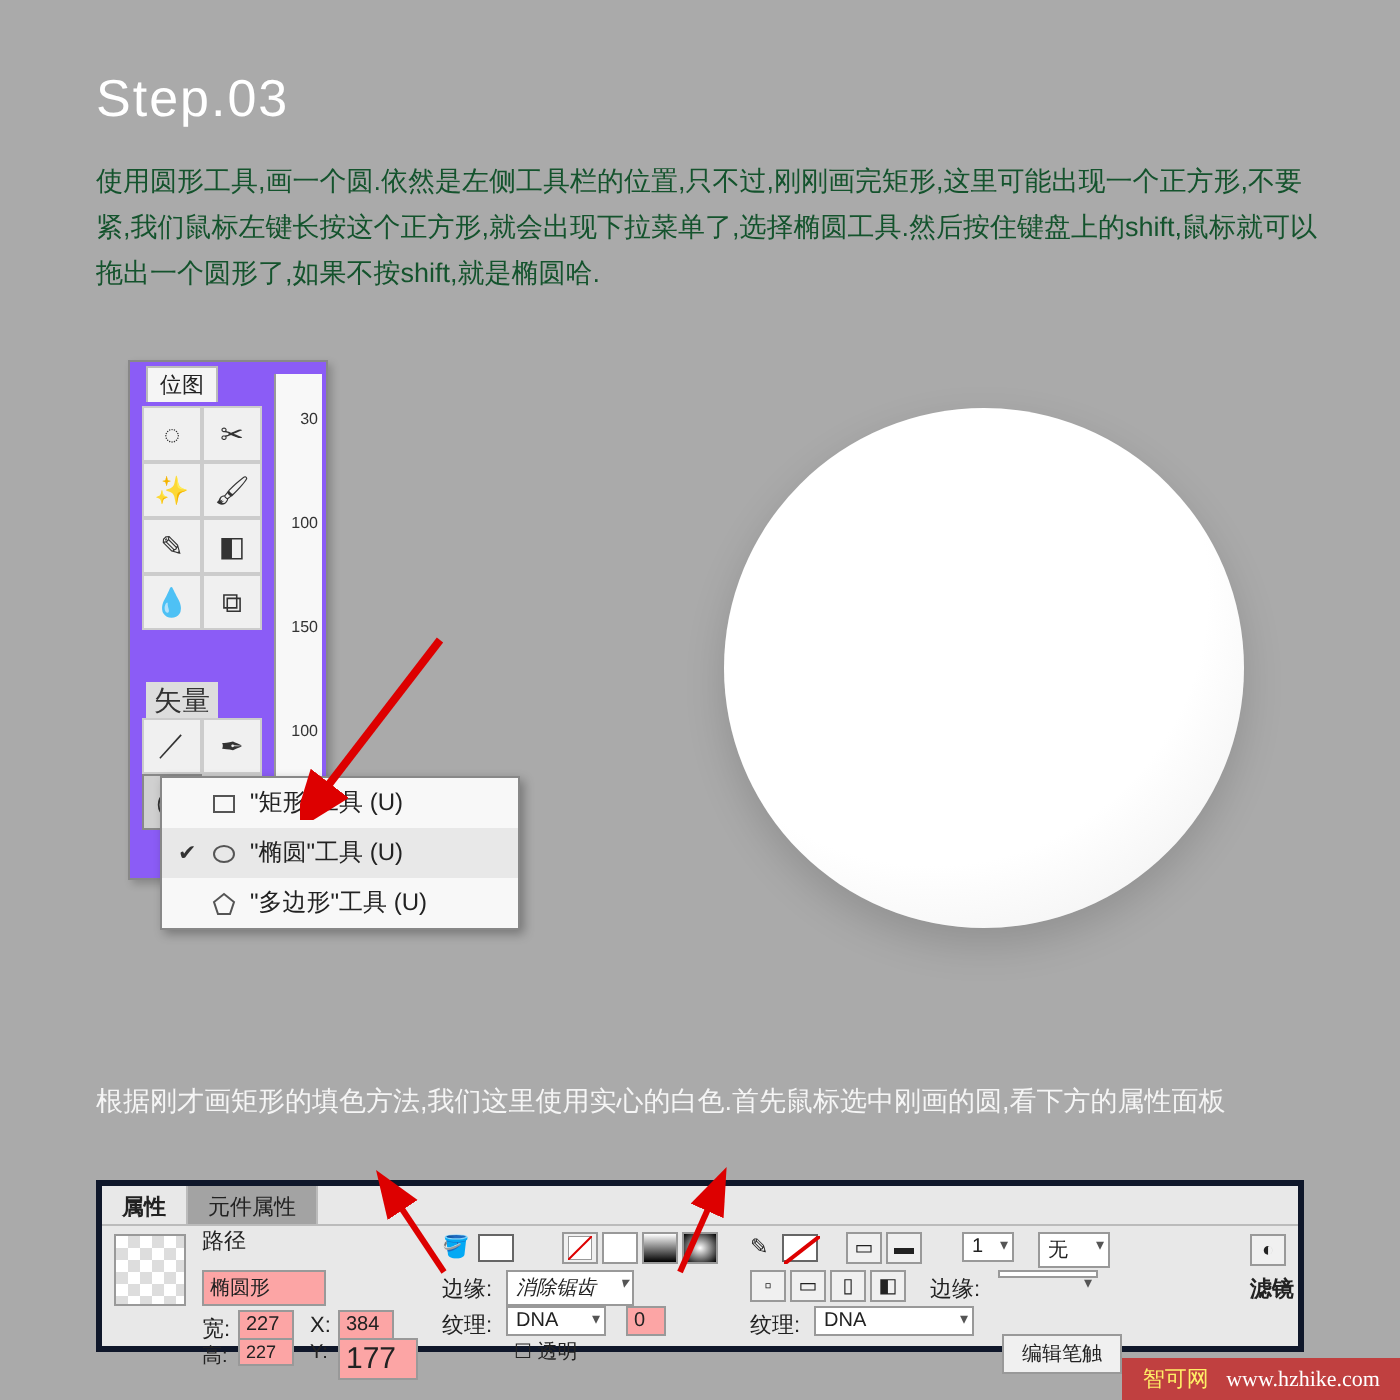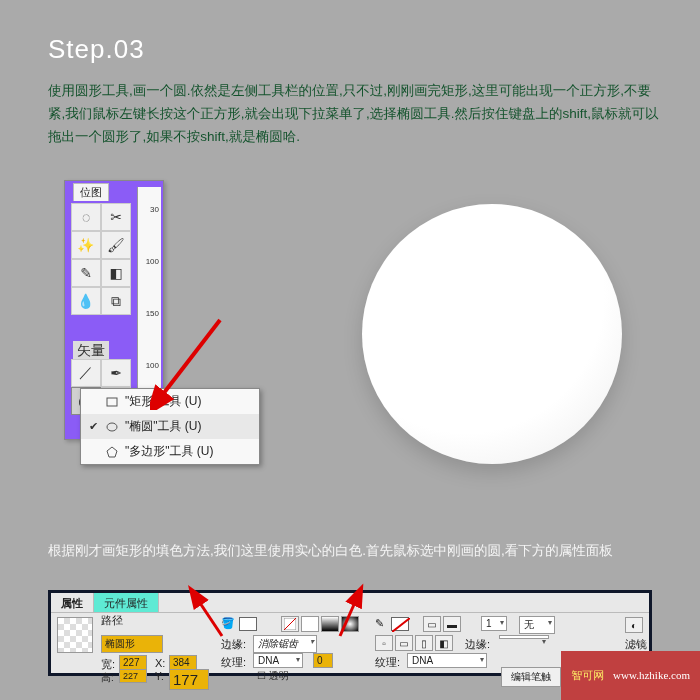--- a/index.html
+++ b/index.html
@@ -53,41 +53,41 @@
 
   
   .props {
     position:absolute; left:48px; top:590px;
     width:604px; height:86px;
     background:#e8e8e8;
     border:3px solid #0f172a;
     font-size:11px; color:#222;
   }
   .proptabs { display:flex; height:20px; border-bottom:1px solid #bbb; }
-  .proptab { padding:3px 10px; border-right:1px solid #bbb; background:#5eead4; }
+  .proptab { padding:3px 10px; border-right:1px solid #bbb; background:#a3a3a3; }
   .proptab.active { background:#e8e8e8; font-weight:bold; }
   .propbody { position:relative; height:66px; }
   .thumb { position:absolute; left:6px; top:4px; width:36px; height:36px; background:#fff; border:1px solid #999;
     background-image:linear-gradient(45deg,#ddd 25%,transparent 25%,transparent 75%,#ddd 75%),linear-gradient(45deg,#ddd 25%,transparent 25%,transparent 75%,#ddd 75%);
     background-size:12px 12px; background-position:0 0,6px 6px;}
   .lbl { position:absolute; font-size:11px; color:#222; }
-  .inp { position:absolute; background:#eab308; border:1px solid #999; font-size:10px; padding:1px 3px; color:#222; }
+  .inp { position:absolute; background:#fca5a5; border:1px solid #999; font-size:10px; padding:1px 3px; color:#222; }
   .swatch { position:absolute; width:18px; height:14px; border:1px solid #666; background:#fff; }
   .iconbtn { position:absolute; width:18px; height:16px; border:1px solid #999; background:#f0f0f0; display:flex; align-items:center; justify-content:center; font-size:10px; }
   .dropdown { position:absolute; background:#fff; border:1px solid #999; font-size:10px; padding:1px 14px 1px 4px; }
   .dropdown::after { content:"▾"; position:absolute; right:2px; top:1px; font-size:8px; color:#555; }
 
   
   .arrow { position:absolute; pointer-events:none; }
 
   
   .watermark {
     position:absolute; right:0; bottom:0;
     background:#c04040; color:#fff;
-    font-size:11px; padding:17px 10px;
+    font-size:11px; padding:3px 10px;
     font-family: SimSun, serif;
   }
   .watermark .y { color:#ffee66; margin-right:6px; }
 </style>
 </head>
 <body>
 
 <div class="step-title">Step.03</div>
 <div class="instructions">使用圆形工具,画一个圆.依然是左侧工具栏的位置,只不过,刚刚画完矩形,这里可能出现一个正方形,不要紧,我们鼠标左键长按这个正方形,就会出现下拉菜单了,选择椭圆工具.然后按住键盘上的shift,鼠标就可以拖出一个圆形了,如果不按shift,就是椭圆哈.</div>
 
@@ -209,21 +209,21 @@
     <div class="iconbtn" style="left:344px; top:22px;">▭</div>
     <div class="iconbtn" style="left:364px; top:22px;">▯</div>
     <div class="iconbtn" style="left:384px; top:22px;">◧</div>
     <div class="lbl" style="left:414px; top:24px;">边缘:</div>
     <div class="dropdown" style="left:448px; top:22px; width:50px;"></div>
 
     <div class="lbl" style="left:324px; top:42px;">纹理:</div>
     <div class="dropdown" style="left:356px; top:40px; width:80px;">DNA</div>
     <div class="inp" style="left:450px; top:54px; width:60px; border:1px solid #999; background:#f0f0f0; text-align:center; padding:2px;">编辑笔触</div>
 
-    <div class="lbl" style="left:574px; top:24px;">滤镜</div>
+    <div class="lbl" style="left:574px; top:24px;font-weight:bold;">滤镜</div>
     <div class="iconbtn" style="left:574px; top:4px;">◐</div>
   </div>
 </div>
 
 <svg class="arrow" style="left:172px; top:568px; width:60px; height:72px;">
   <defs>
       <marker id="ah2" markerWidth="10" markerHeight="10" refX="2" refY="3" orient="auto">
         <path d="M0,0 L0,6 L8,3 z" fill="#d00"></path>
       </marker>
     </defs>

